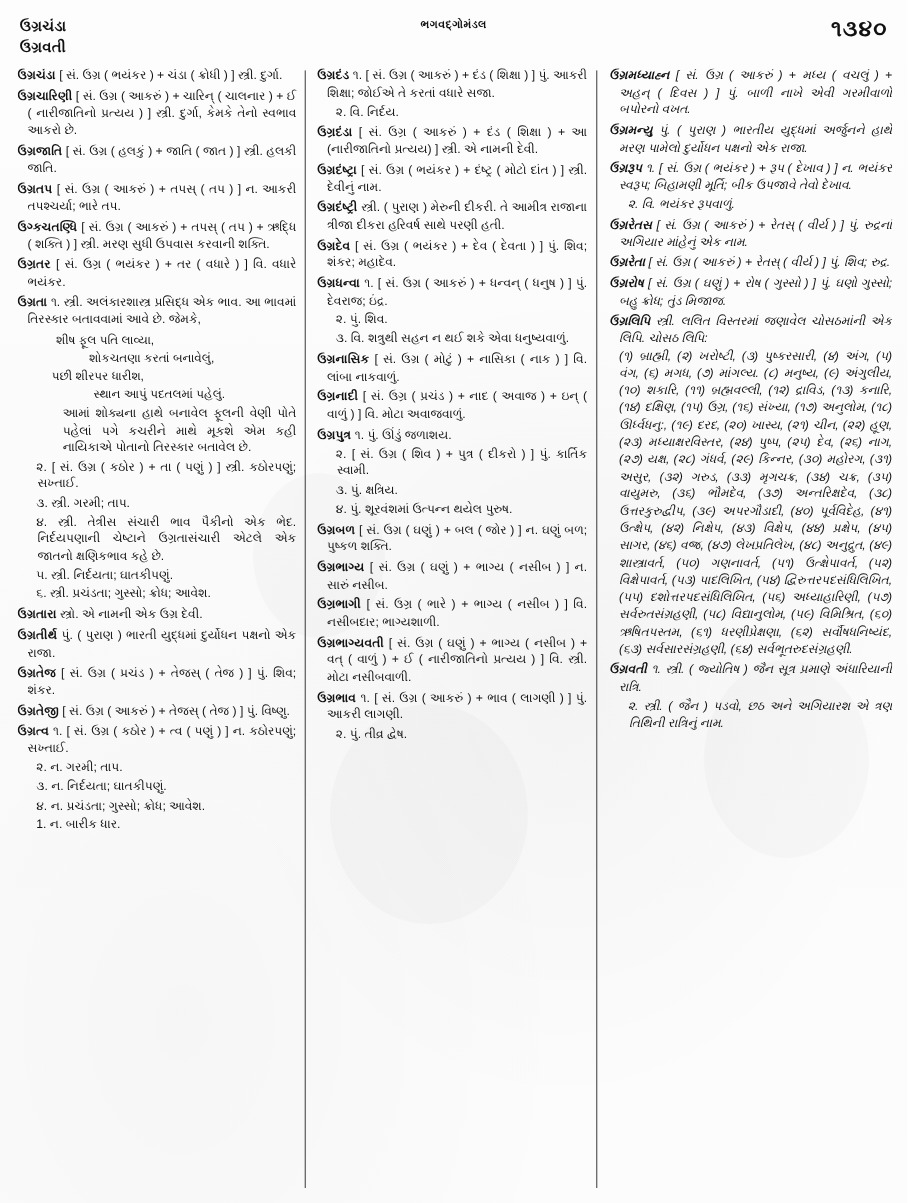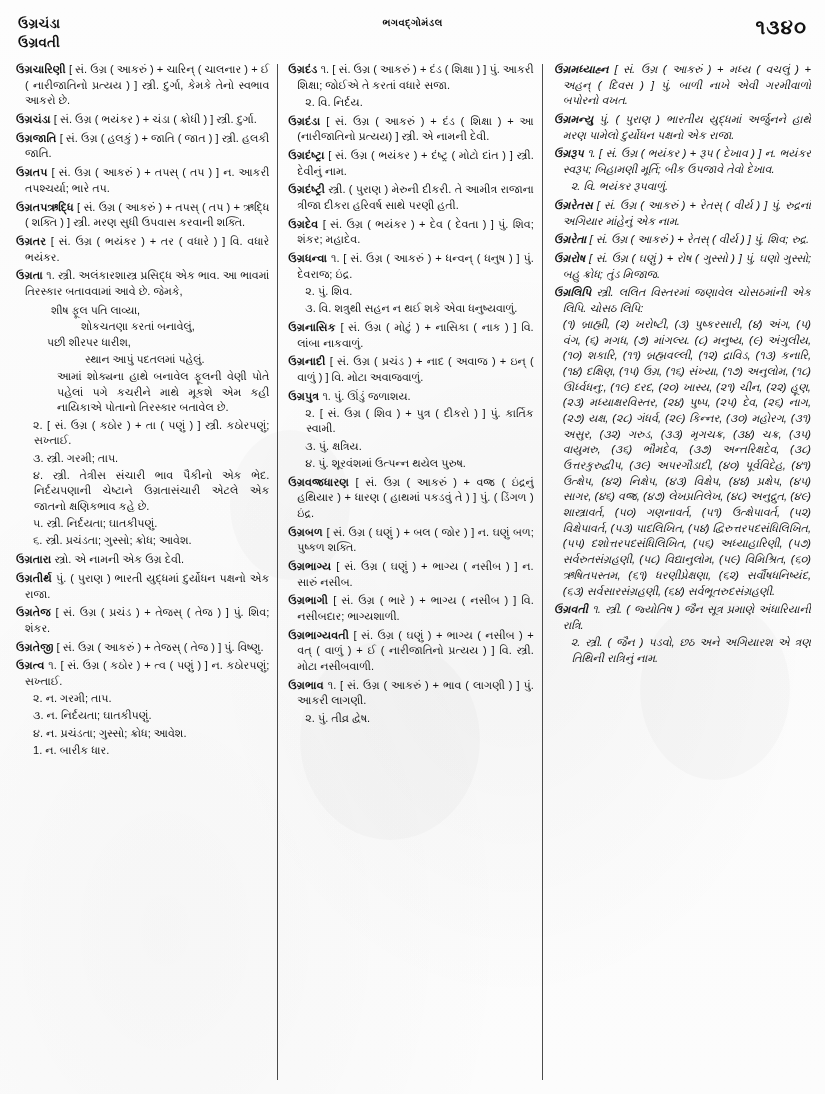--- a/index.html
+++ b/index.html
@@ -155,25 +155,25 @@
     <div class="hdr-left">
       <div>ઉગ્રચંડા</div>
       <div>ઉગ્રવતી</div>
     </div>
     <div class="hdr-center">ભગવદ્ગોમંડલ</div>
     <div class="hdr-right">૧૩૪૦</div>
   </header>
 
   <div class="columns">
     <div class="col col-1" id="col-1">
+        <div class="entry"><span class="hw">ઉગ્રચંડા </span><span>[ સં. ઉગ્ર ( ભયંકર ) + ચંડા ( ક્રોધી ) ] સ્ત્રી. દુર્ગા.</span></div>
         <div class="entry"><span class="hw">ઉગ્રચારિણી </span><span>[ સં. ઉગ્ર ( આકરું ) + ચારિન્ ( ચાલનાર ) + ઈ ( નારીજાતિનો પ્રત્યય ) ] સ્ત્રી. દુર્ગા, કેમકે તેનો સ્વભાવ આકરો છે.</span></div>
-        <div class="entry"><span class="hw">ઉગ્રચંડા </span><span>[ સં. ઉગ્ર ( ભયંકર ) + ચંડા ( ક્રોધી ) ] સ્ત્રી. દુર્ગા.</span></div>
         <div class="entry"><span class="hw">ઉગ્રજાતિ </span><span>[ સં. ઉગ્ર ( હલકું ) + જાતિ ( જાત ) ] સ્ત્રી. હલકી જાતિ.</span></div>
         <div class="entry"><span class="hw">ઉગ્રતપ </span><span>[ સં. ઉગ્ર ( આકરું ) + તપસ્ ( તપ ) ] ન. આકરી તપશ્ચર્યા; ભારે તપ.</span></div>
-        <div class="entry"><span class="hw">ઉગ્રતપઋદ્ધિ </span><span>[ સં. ઉગ્ર ( આકરું ) + તપસ્ ( તપ ) + ઋદ્ધિ ( શક્તિ ) ] સ્ત્રી. મરણ સુધી ઉપવાસ કરવાની શક્તિ.</span></div>
+        <div class="entry"><span class="hw">ઉગ્કચતણ્ધિ </span><span>[ સં. ઉગ્ર ( આકરું ) + તપસ્ ( તપ ) + ઋદ્ધિ ( શક્તિ ) ] સ્ત્રી. મરણ સુધી ઉપવાસ કરવાની શક્તિ.</span></div>
         <div class="entry"><span class="hw">ઉગ્રતર </span><span>[ સં. ઉગ્ર ( ભયંકર ) + તર ( વધારે ) ] વિ. વધારે ભયંકર.</span></div>
         <div class="entry"><span class="hw">ઉગ્રતા </span><span>૧. સ્ત્રી. અલંકારશાસ્ત્ર પ્રસિદ્ધ એક ભાવ. આ ભાવમાં તિરસ્કાર બતાવવામાં આવે છે. જેમકે,</span><span class="verse">
             <span class="v-i1">શીષ ફૂલ પતિ લાવ્યા,</span>
             <span class="v-i2">શોકચતણા કરતાં બનાવેલું,</span>
             <span class="v-i3">પછી શીરપર ધારીશ,</span>
             <span class="v-i4">સ્થાન આપું પદતલમાં પહેલું.</span>
           </span><span class="cont">આમાં શોક્યના હાથે બનાવેલ ફૂલની વેણી પોતે પહેલાં પગે કચરીને માથે મૂકશે એમ કહી નાયિકાએ પોતાનો તિરસ્કાર બતાવેલ છે.</span><span class="sense">૨. [ સં. ઉગ્ર ( કઠોર ) + તા ( પણું ) ] સ્ત્રી. કઠોરપણું; સખ્તાઈ.</span><span class="sense">૩. સ્ત્રી. ગરમી; તાપ.</span><span class="sense">૪. સ્ત્રી. તેત્રીસ સંચારી ભાવ પૈકીનો એક ભેદ. નિર્દયપણાની ચેષ્ટાને ઉગ્રતાસંચારી એટલે એક જાતનો ક્ષણિકભાવ કહે છે.</span><span class="sense">૫. સ્ત્રી. નિર્દયતા; ઘાતકીપણું.</span><span class="sense">૬. સ્ત્રી. પ્રચંડતા; ગુસ્સો; ક્રોધ; આવેશ.</span></div>
         <div class="entry"><span class="hw">ઉગ્રતારા </span><span>સ્ત્રો. એ નામની એક ઉગ્ર દેવી.</span></div>
         <div class="entry"><span class="hw">ઉગ્રતીર્થ </span><span>પું. ( પુરાણ ) ભારતી યુદ્ધમાં દુર્યોધન પક્ષનો એક રાજા.</span></div>
         <div class="entry"><span class="hw">ઉગ્રતેજ </span><span>[ સં. ઉગ્ર ( પ્રચંડ ) + તેજસ્ ( તેજ ) ] પું. શિવ; શંકર.</span></div>
@@ -184,21 +184,20 @@
     <div class="col col-2" id="col-2">
         <div class="entry"><span class="hw">ઉગ્રદંડ </span><span>૧. [ સં. ઉગ્ર ( આકરું ) + દંડ ( શિક્ષા ) ] પું. આકરી શિક્ષા; જોઈએ તે કરતાં વધારે સજા.</span><span class="sense">૨. વિ. નિર્દય.</span></div>
         <div class="entry"><span class="hw">ઉગ્રદંડા </span><span>[ સં. ઉગ્ર ( આકરું ) + દંડ ( શિક્ષા ) + આ (નારીજાતિનો પ્રત્યય) ] સ્ત્રી. એ નામની દેવી.</span></div>
         <div class="entry"><span class="hw">ઉગ્રદંષ્ટ્રા </span><span>[ સં. ઉગ્ર ( ભયંકર ) + દંષ્ટ્ર ( મોટો દાંત ) ] સ્ત્રી. દેવીનું નામ.</span></div>
         <div class="entry"><span class="hw">ઉગ્રદંષ્ટ્રી </span><span>સ્ત્રી. ( પુરાણ ) મેરુની દીકરી. તે આમીત્ર રાજાના ત્રીજા દીકરા હરિવર્ષ સાથે પરણી હતી.</span></div>
         <div class="entry"><span class="hw">ઉગ્રદેવ </span><span>[ સં. ઉગ્ર ( ભયંકર ) + દેવ ( દેવતા ) ] પું. શિવ; શંકર; મહાદેવ.</span></div>
         <div class="entry"><span class="hw">ઉગ્રધન્વા </span><span>૧. [ સં. ઉગ્ર ( આકરું ) + ધન્વન્ ( ધનુષ ) ] પું. દેવરાજ; ઇંદ્ર.</span><span class="sense">૨. પું. શિવ.</span><span class="sense">૩. વિ. શત્રુથી સહન ન થઈ શકે એવા ધનુષ્યવાળું.</span></div>
         <div class="entry"><span class="hw">ઉગ્રનાસિક </span><span>[ સં. ઉગ્ર ( મોટું ) + નાસિકા ( નાક ) ] વિ. લાંબા નાકવાળું.</span></div>
         <div class="entry"><span class="hw">ઉગ્રનાદી </span><span>[ સં. ઉગ્ર ( પ્રચંડ ) + નાદ ( અવાજ ) + ઇન્ ( વાળું ) ] વિ. મોટા અવાજવાળું.</span></div>
         <div class="entry"><span class="hw">ઉગ્રપુત્ર </span><span>૧. પું. ઊંડું જળાશય.</span><span class="sense">૨. [ સં. ઉગ્ર ( શિવ ) + પુત્ર ( દીકરો ) ] પું. કાર્તિક સ્વામી.</span><span class="sense">૩. પું. ક્ષત્રિય.</span><span class="sense">૪. પું. શૂરવંશમાં ઉત્પન્ન થયેલ પુરુષ.</span></div>
-        <div class="entry"><span class="hw">ઉગ્રવજ્રધારણ </span><span>[ સં. ઉગ્ર ( આકરું ) + વજ્ર ( ઇંદ્રનું હથિયાર ) + ધારણ ( હાથમાં પકડવું તે ) ] પું. ( ડિંગળ ) ઇંદ્ર.</span></div>
         <div class="entry"><span class="hw">ઉગ્રબળ </span><span>[ સં. ઉગ્ર ( ઘણું ) + બલ ( જોર ) ] ન. ઘણું બળ; પુષ્કળ શક્તિ.</span></div>
         <div class="entry"><span class="hw">ઉગ્રભાગ્ય </span><span>[ સં. ઉગ્ર ( ઘણું ) + ભાગ્ય ( નસીબ ) ] ન. સારું નસીબ.</span></div>
         <div class="entry"><span class="hw">ઉગ્રભાગી </span><span>[ સં. ઉગ્ર ( ભારે ) + ભાગ્ય ( નસીબ ) ] વિ. નસીબદાર; ભાગ્યશાળી.</span></div>
         <div class="entry"><span class="hw">ઉગ્રભાગ્યવતી </span><span>[ સં. ઉગ્ર ( ઘણું ) + ભાગ્ય ( નસીબ ) + વત્ ( વાળું ) + ઈ ( નારીજાતિનો પ્રત્યય ) ] વિ. સ્ત્રી. મોટા નસીબવાળી.</span></div>
         <div class="entry"><span class="hw">ઉગ્રભાવ </span><span>૧. [ સં. ઉગ્ર ( આકરું ) + ભાવ ( લાગણી ) ] પું. આકરી લાગણી.</span><span class="sense">૨. પું. તીવ્ર દ્વેષ.</span></div>
       </div>
     <div class="rule"></div>
     <div class="col col-3" id="col-3">
         <div class="entry"><span class="hw">ઉગ્રમધ્યાહ્ન </span><span>[ સં. ઉગ્ર ( આકરું ) + મધ્ય ( વચલું ) + અહન્ ( દિવસ ) ] પું. બાળી નાખે એવી ગરમીવાળો બપોરનો વખત.</span></div>
         <div class="entry"><span class="hw">ઉગ્રમન્યુ </span><span>પું. ( પુરાણ ) ભારતીય યુદ્ધમાં અર્જુનને હાથે મરણ પામેલો દુર્યોધન પક્ષનો એક રાજા.</span></div>

